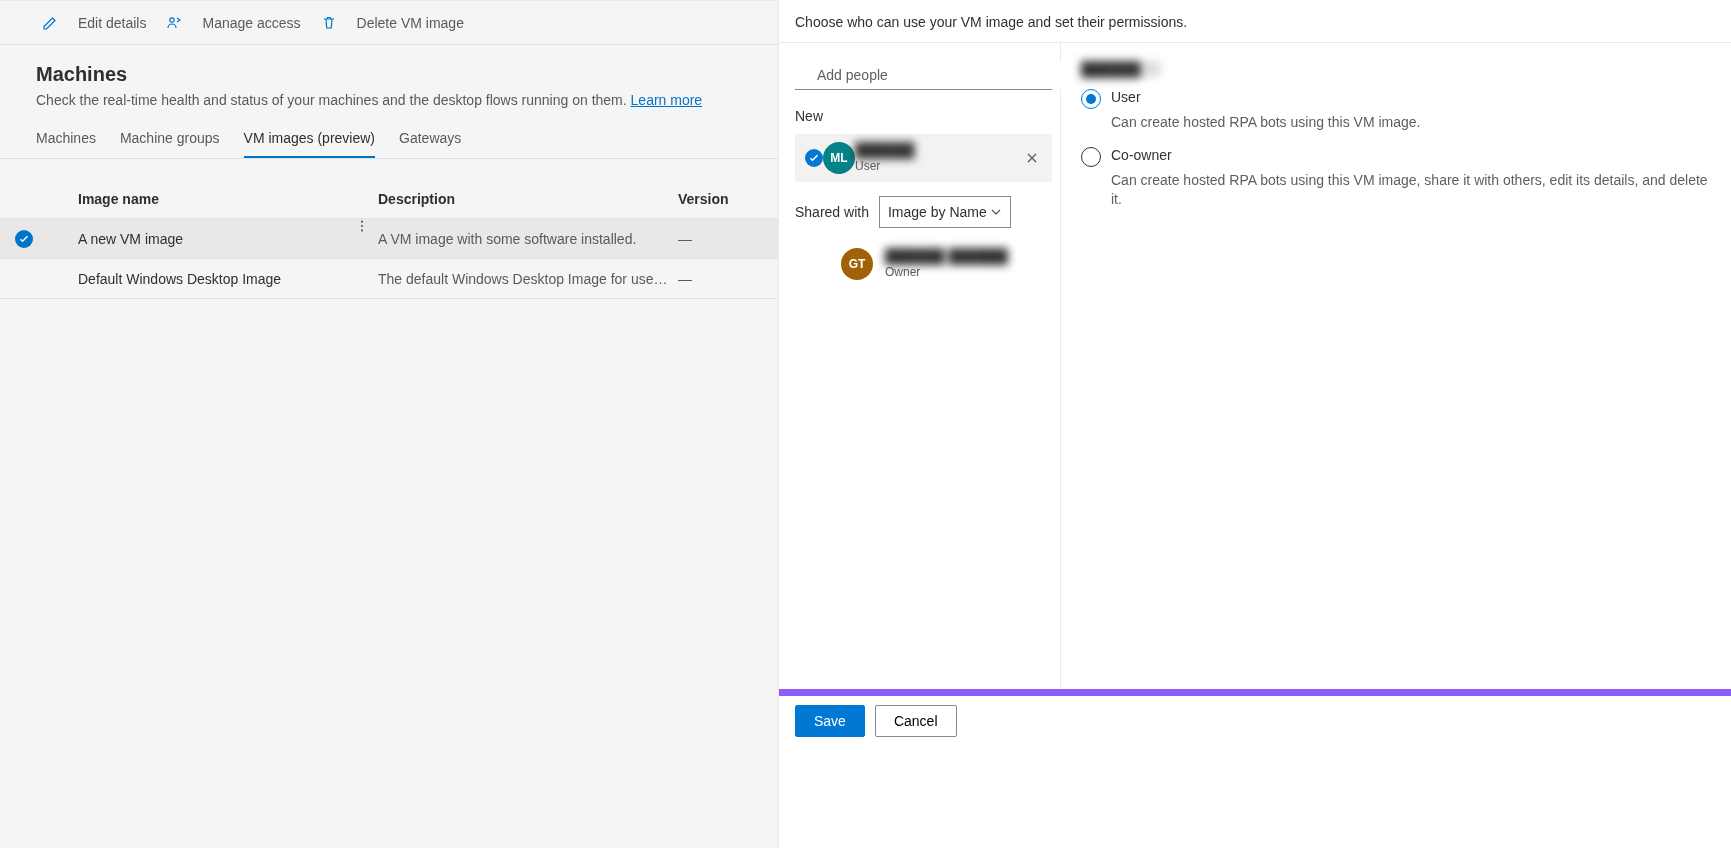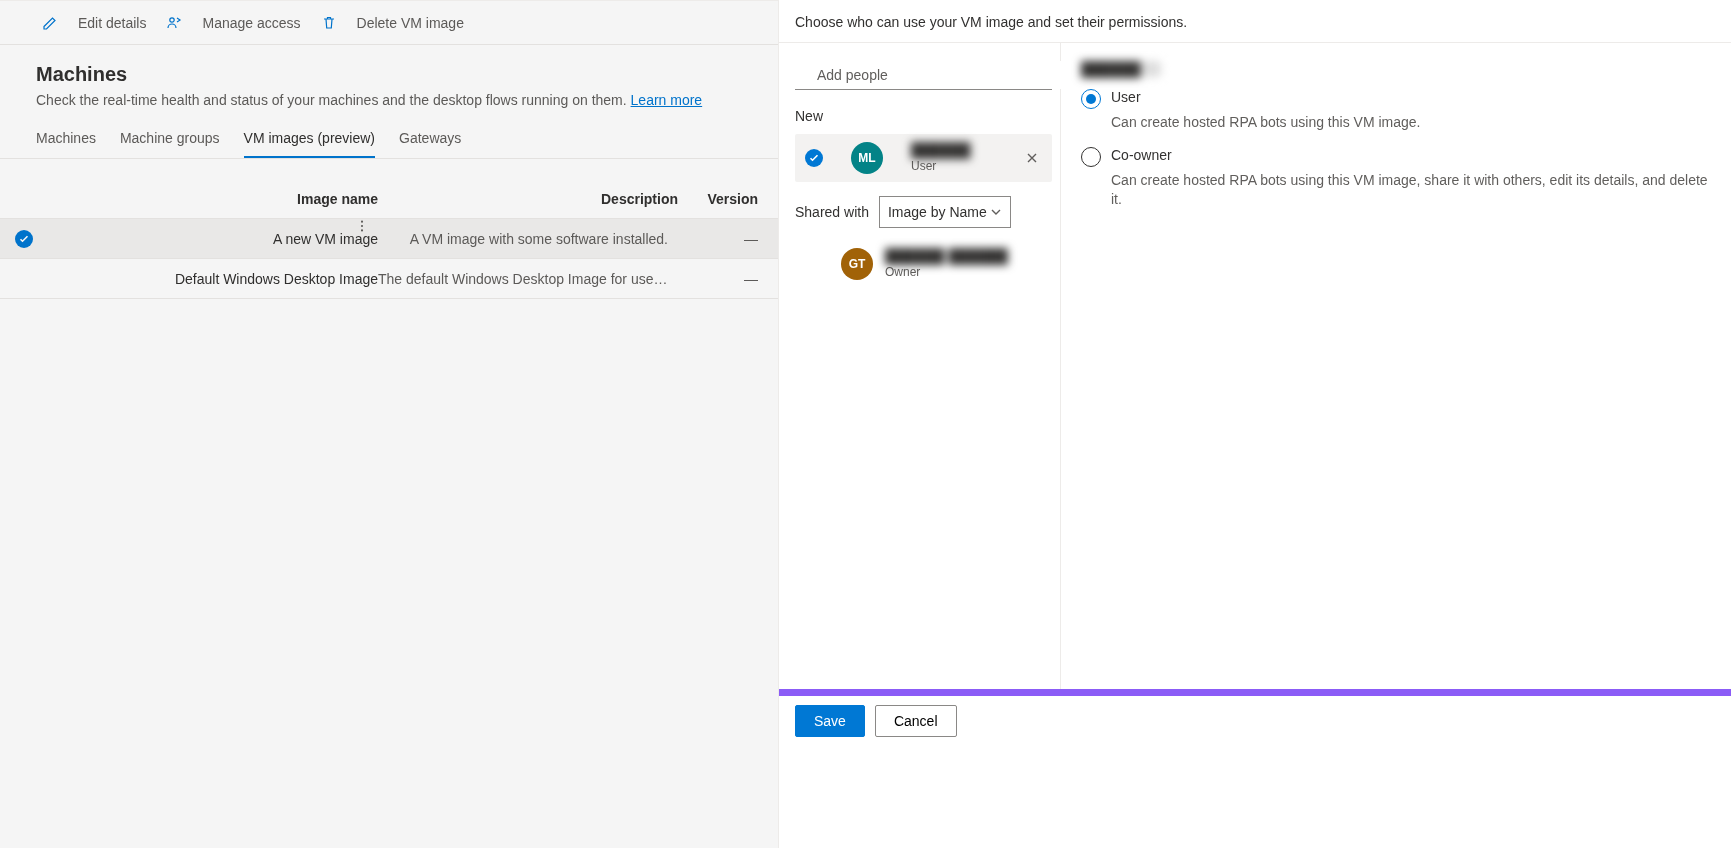--- a/index.html
+++ b/index.html
@@ -79,21 +79,20 @@
 }
 .table {
   margin-top: 20px;
 }
 .thead, .trow {
   display: grid;
   grid-template-columns: 44px 32px 300px 300px 80px;
   align-items: center;
   padding: 0 0 0 2px;
   height: 40px;
-  text-align: right;
 }
 .thead {
   font-weight: 600;
   color: #323130;
   border-bottom: 1px solid #edebe9;
 }
 .trow {
   border-bottom: 1px solid #edebe9;
   font-size: 14px;
   color: #605e5c;
@@ -160,21 +159,21 @@
 }
 .add-people::placeholder { color: #605e5c; }
 .sec-label {
   font-size: 14px;
   color: #323130;
   margin-bottom: 10px;
 }
 .person-chip {
   display: flex;
   align-items: center;
-  gap: 28px;
+  gap: 0;
   background: #f3f2f1;
   border-radius: 2px;
   padding: 8px 8px 8px 10px;
   position: relative;
   margin-bottom: 14px;
 }
 .person-chip .sel {
   width: 18px; height: 18px;
   border-radius: 50%;
   background: #0078d4;

